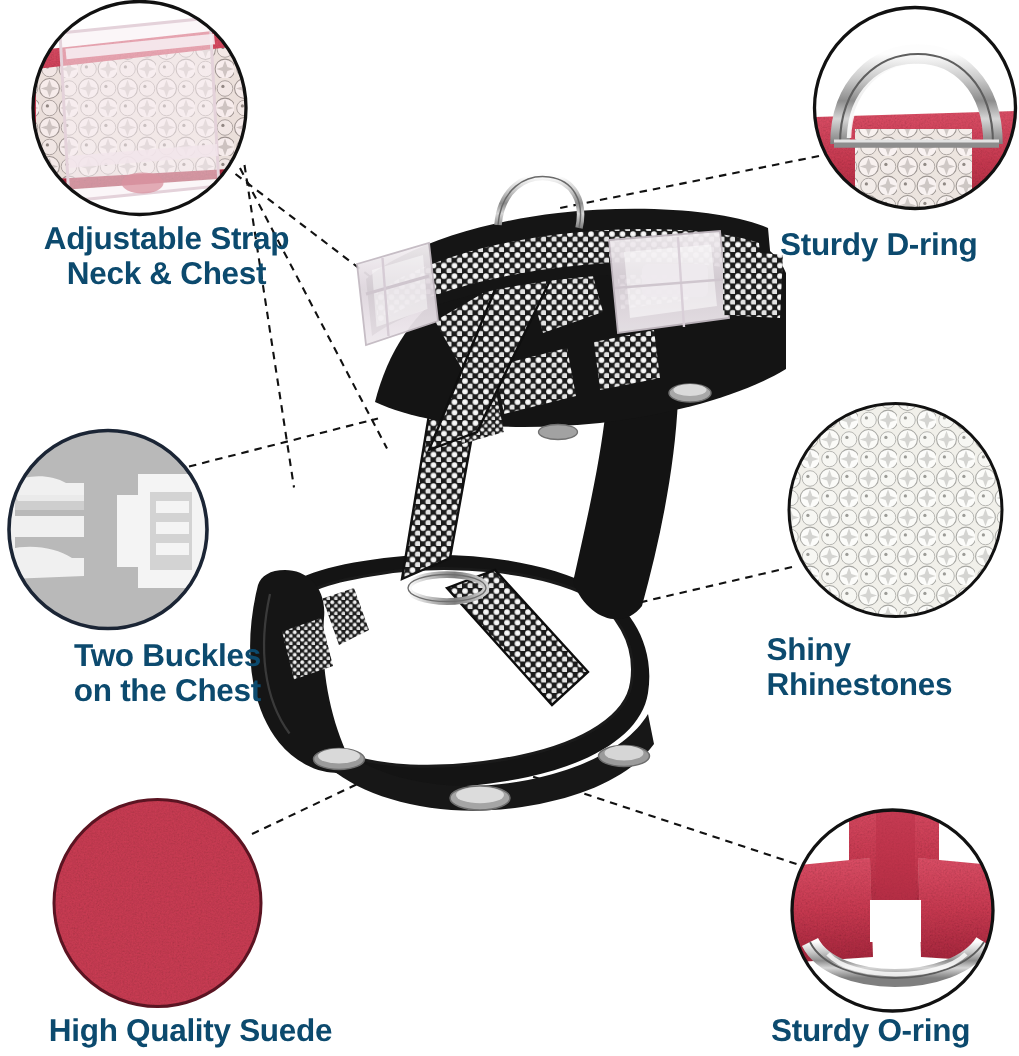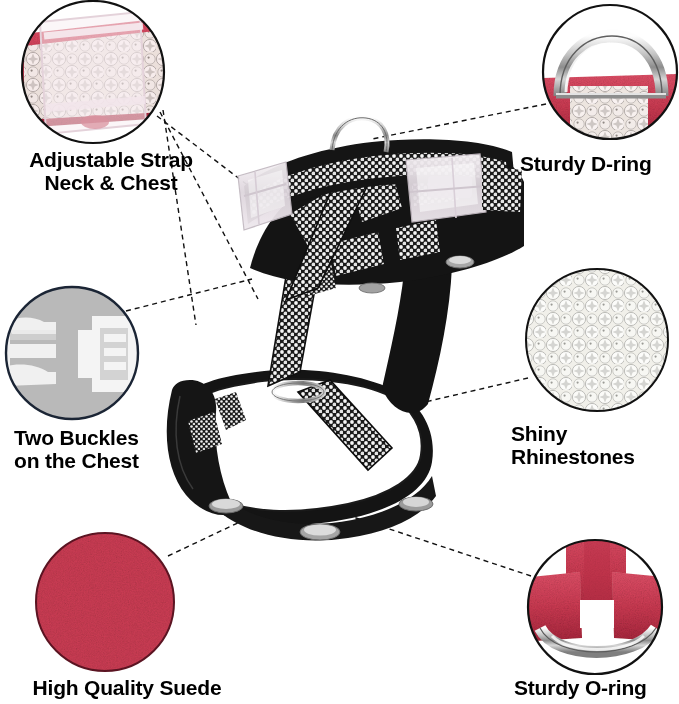--- a/index.html
+++ b/index.html
@@ -20,41 +20,41 @@
     top: 0;
     width: 679px;
     height: 704px;
   }
   .callout-label {
     position: absolute;
     font-family: "Liberation Sans", sans-serif;
     font-weight: bold;
     font-size: 21px;
     line-height: 23px;
-    color: #000000;
+    color: #0c4a6e;
     letter-spacing: -0.2px;
     white-space: pre-line;
   }
   #label-adjustable-strap {
     left: 16px;
     top: 148px;
     width: 190px;
     text-align: center;
   }
   #label-sturdy-d-ring {
     left: 520px;
     top: 152px;
     width: 180px;
     text-align: left;
   }
   #label-two-buckles {
     left: 14px;
     top: 426px;
     width: 160px;
-    text-align: left;
+    text-align: right;
   }
   #label-shiny-rhinestones {
     left: 511px;
     top: 422px;
     width: 180px;
     text-align: left;
   }
   #label-high-quality-suede {
     left: 17px;
     top: 676px;

